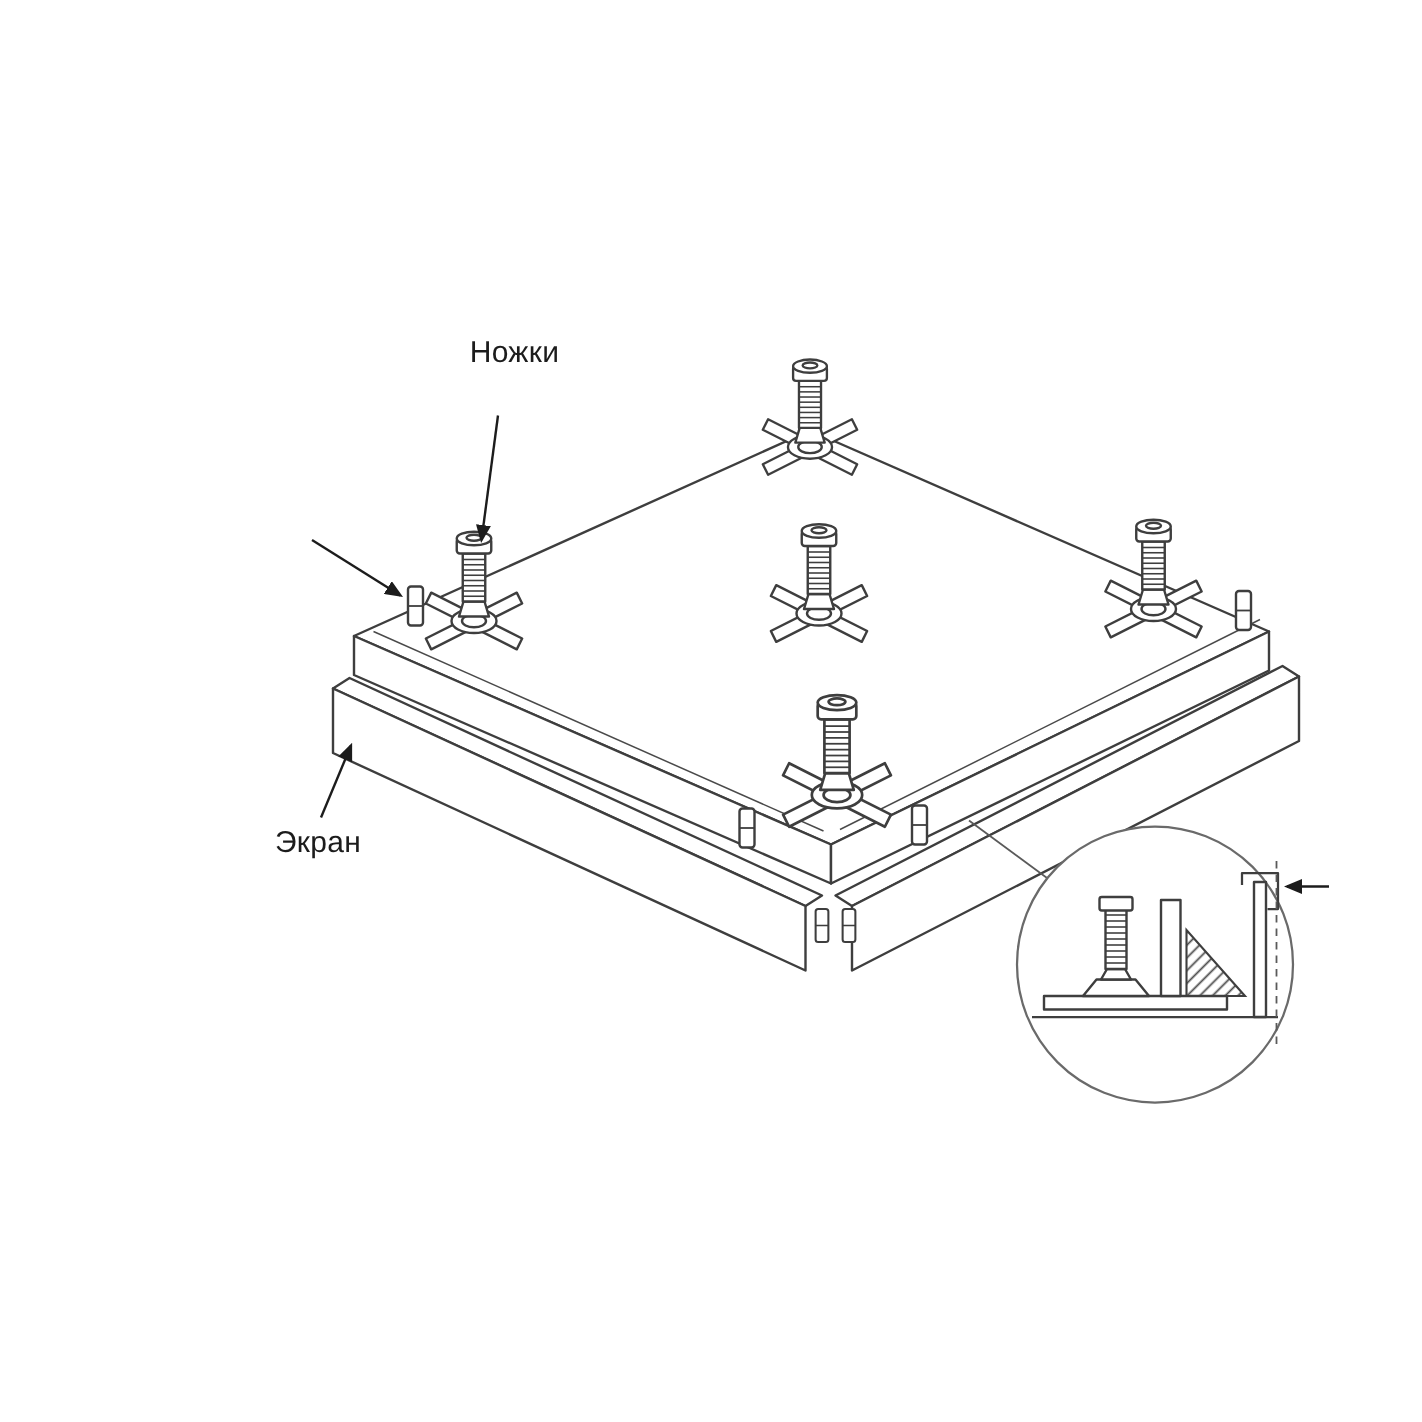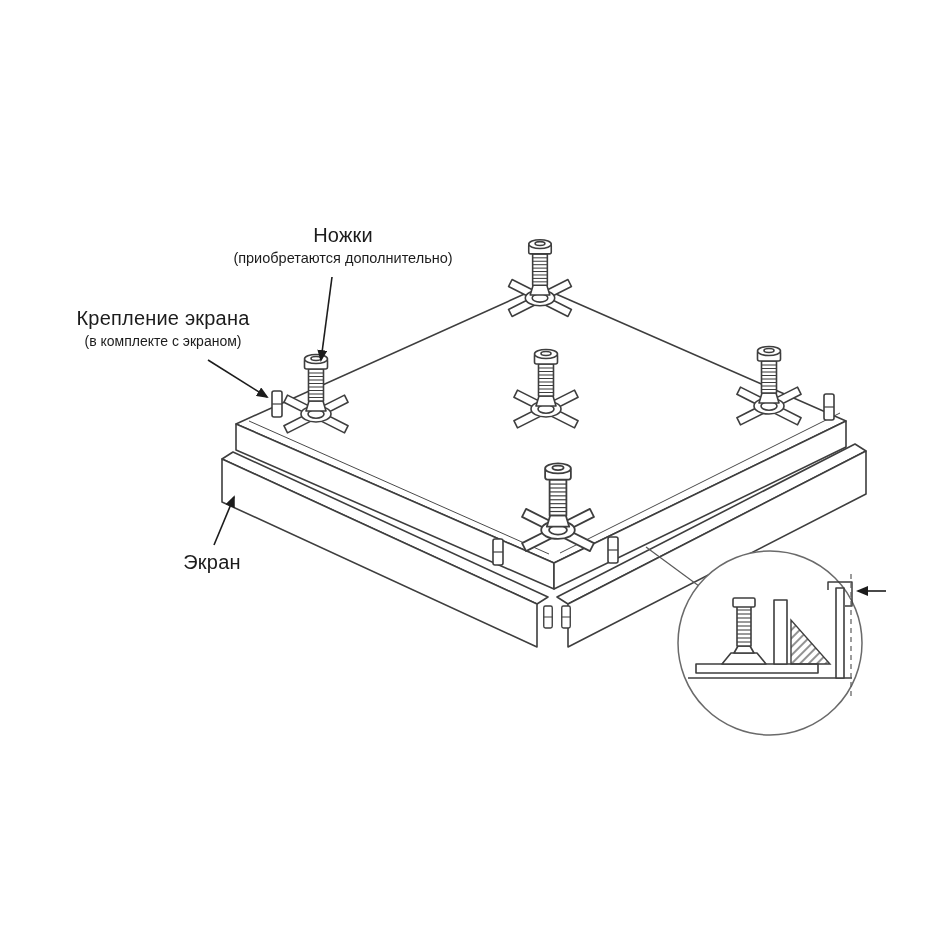--- a/index.html
+++ b/index.html
@@ -138,25 +138,20 @@
 
       <rect class="w" x="836" y="588" width="8" height="90"></rect>
       <path class="ln" d="M828,590 L828,582 L852,582 L852,606 L845,606"></path>
       <line class="dash" x1="851" y1="574" x2="851" y2="698"></line>
       <line class="arrow" x1="886" y1="591" x2="858" y2="591" marker-end="url(#ah)"></line>
     </g>
   </svg>
 
   <div class="label" id="label-legs">
     <div class="label-title">Ножки</div>
-    <div class="label-sub">(приобретаются дополнительно)</div>
   </div>
 
-  <div class="label" id="label-mount">
-    <div class="label-title">Крепление экрана</div>
-    <div class="label-sub">(в комплекте с экраном)</div>
-  </div>
 
   <div class="label" id="label-screen">
     <div class="label-title">Экран</div>
   </div>
 
 </div>
 
 </body></html>

